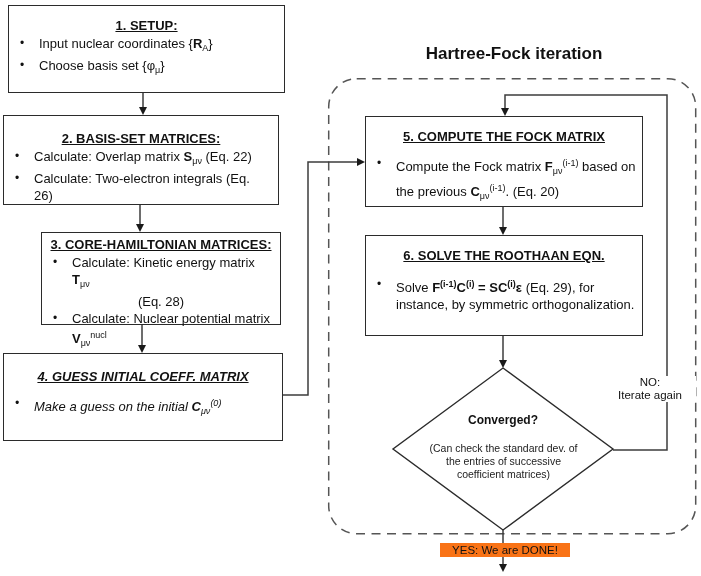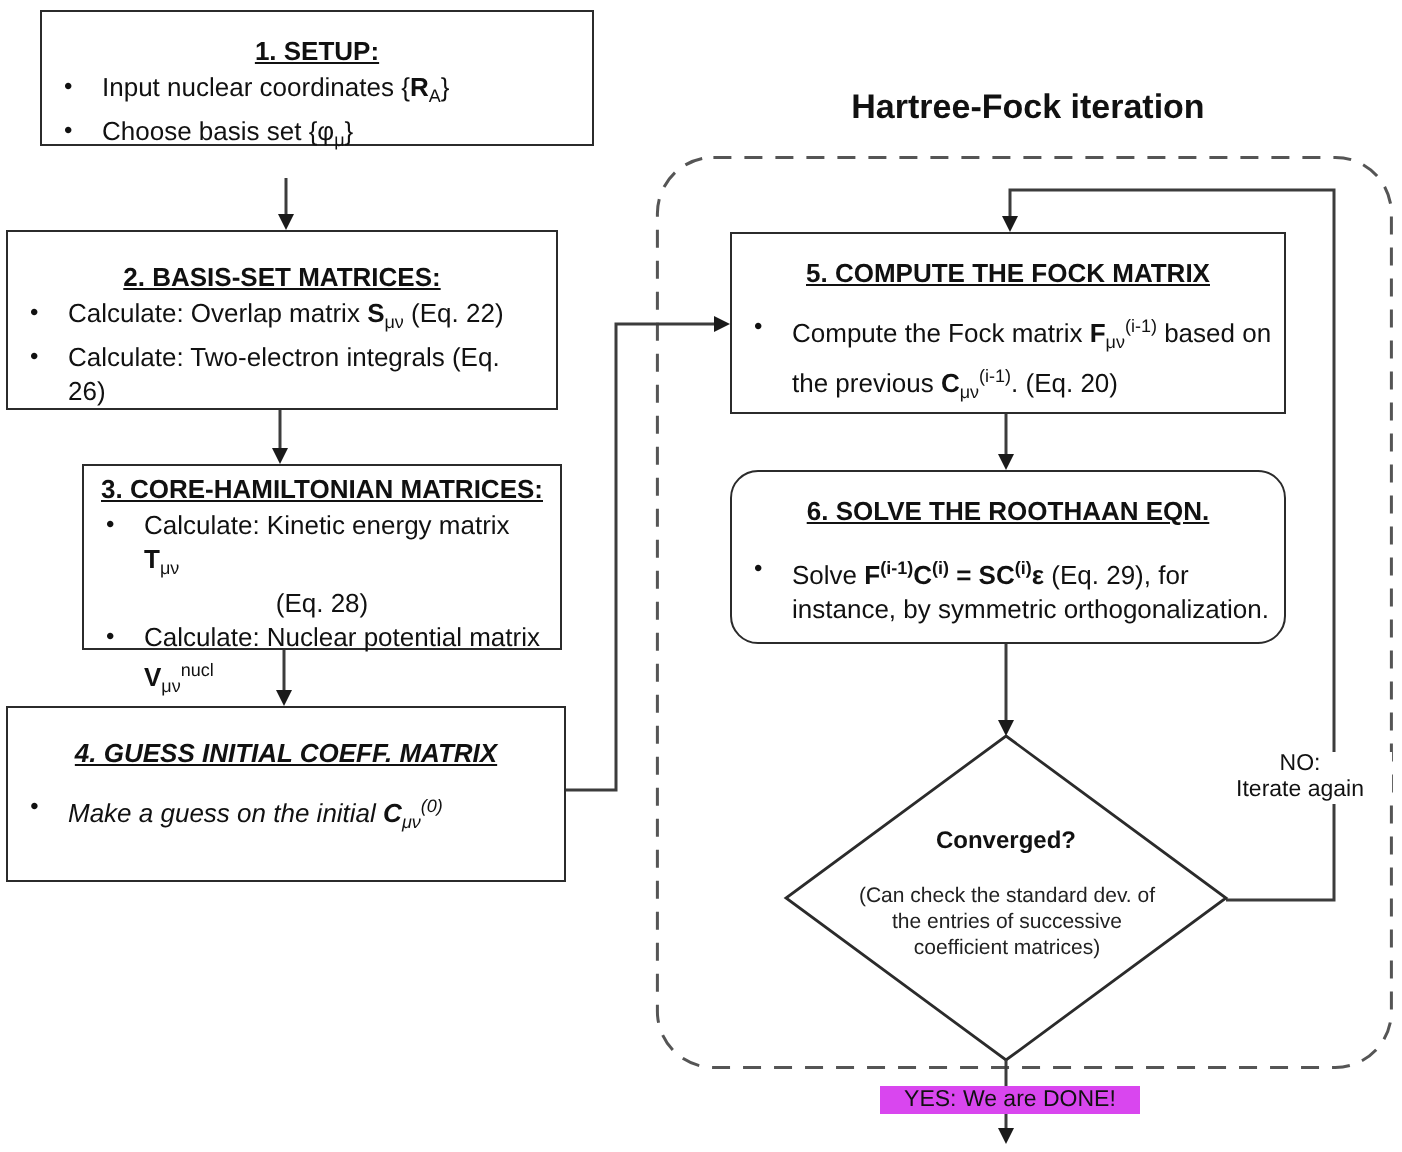--- a/index.html
+++ b/index.html
@@ -36,36 +36,36 @@
   .diamond-note{
     position:absolute;left:426px;top:442px;width:155px;text-align:center;
     font-size:10.5px;line-height:13px;color:#222;
   }
   .no-label{
     position:absolute;left:604px;top:376px;width:92px;text-align:center;
     font-size:11.5px;line-height:13px;background:#fff;
   }
   .yes-label{
     position:absolute;left:440px;top:543px;width:130px;text-align:center;
-    font-size:11.5px;line-height:14px;background:#d946ef;
+    font-size:11.5px;line-height:14px;background:#f97316;
   }
   
-  #box1{left:20px;top:5px;width:277px;height:68px;}
+  #box1{left:8px;top:5px;width:277px;height:88px;}
   #box1 .heading{margin-top:12px;}
   #box2{left:3px;top:115px;width:276px;height:90px;}
   #box2 .heading{margin-top:15px;}
   #box3{left:3px;top:232px;width:240px;height:93px;margin-left:38px;}
   #box3 .heading{margin-top:4px;}
   #box4{left:3px;top:353px;width:280px;height:88px;font-style:italic;}
   #box4 .heading{margin-top:15px;}
   #box4 .bullets{margin-top:11px;}
   #box5{left:365px;top:116px;width:278px;height:91px;}
   #box5 .heading{margin-top:12px;}
   #box5 .bullets{margin-top:11px;}
-  #box6{left:365px;top:235px;width:278px;height:87px;border-radius:14px;}
+  #box6{left:365px;top:235px;width:278px;height:101px;}
   #box6 .heading{margin-top:12px;}
   #box6 .bullets{margin-top:13px;}
 </style>
 </head>
 <body>
 
 <div id="stage">
 
   <svg id="connector-layer" viewBox="0 0 701 576" xmlns="http://www.w3.org/2000/svg">
 

